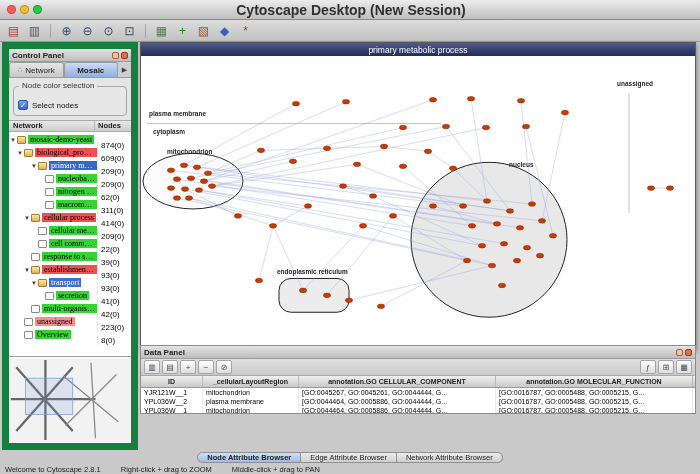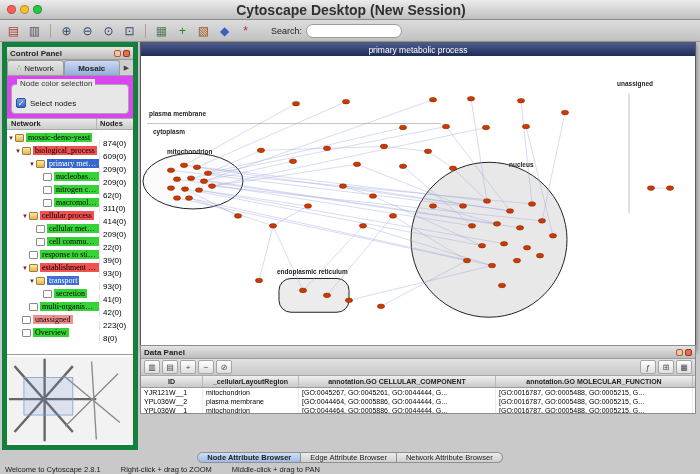--- a/index.html
+++ b/index.html
@@ -20,21 +20,21 @@
     display:flex;align-items:center;gap:2px;padding:0 4px;}
   .tbtn{width:19px;height:18px;display:flex;align-items:center;justify-content:center;
     font-size:12px;border-radius:3px;}
   .tsep{width:1px;height:14px;background:#a2a2a2;margin:0 4px;}
   .searchwrap{margin-left:14px;display:flex;align-items:center;gap:4px;font-size:9px;color:#222;}
   .searchbox{width:96px;height:14px;border-radius:8px;border:1px solid #9a9a9a;
     background:#fff;font-size:8px;padding:0 9px;outline:none;}
 
   
   .cpanel{position:absolute;left:2px;top:42px;width:136px;height:408px;
-    border:5px solid #15803d;background:#d946ef;display:flex;flex-direction:column;}
+    border:7px solid #15803d;background:#e5e5e5;display:flex;flex-direction:column;}
   .ptitle{height:13px;background:linear-gradient(#e4e4e4,#bdbdbd);border-bottom:1px solid #9b9b9b;
     display:flex;align-items:center;font-size:8px;font-weight:bold;color:#222;padding:0 3px;flex-shrink:0;}
   .ptitle .spacer{flex:1;}
   .mini{width:7px;height:7px;border-radius:2px;margin-left:2px;}
   .mini.float{border:1px solid #b05a30;background:#e8c8a8;}
   .mini.close{border:1px solid #a03020;background:#e07050;}
   .cp-tabs{display:flex;height:16px;background:#cfcfcf;border-bottom:1px solid #9b9b9b;flex-shrink:0;}
   .cp-tab{flex:1;display:flex;align-items:center;justify-content:center;gap:3px;font-size:8px;
     border:1px solid #9b9b9b;border-bottom:none;border-radius:3px 3px 0 0;
     background:linear-gradient(#e5e5e5,#c8c8c8);color:#222;}
@@ -131,24 +131,20 @@
       <span class="tbtn" style="color: rgb(51, 74, 102);">⊖</span>
       <span class="tbtn" style="color: rgb(51, 74, 102);">⊙</span>
       <span class="tbtn" style="color: rgb(51, 74, 102);">⊡</span>
       <span class="tsep"></span>
       <span class="tbtn" style="color: rgb(85, 122, 85);">▦</span>
       <span class="tbtn" style="color: rgb(31, 138, 31);">+</span>
       <span class="tbtn" style="color: rgb(154, 90, 40);">▧</span>
       <span class="tbtn" style="color: rgb(59, 95, 192);">◆</span>
       <span class="tbtn" style="color: rgb(176, 48, 48);">*</span>
     </span>
-  <span class="searchwrap">
-    <span>Search:</span>
-    <input class="searchbox" value="" style="">
-  </span>
 </div>
 
 <div class="cpanel">
   <div class="ptitle">
     <span>Control Panel</span>
     <span class="spacer"></span>
     <span class="mini float"></span>
     <span class="mini close"></span>
   </div>
   <div class="cp-tabs">

